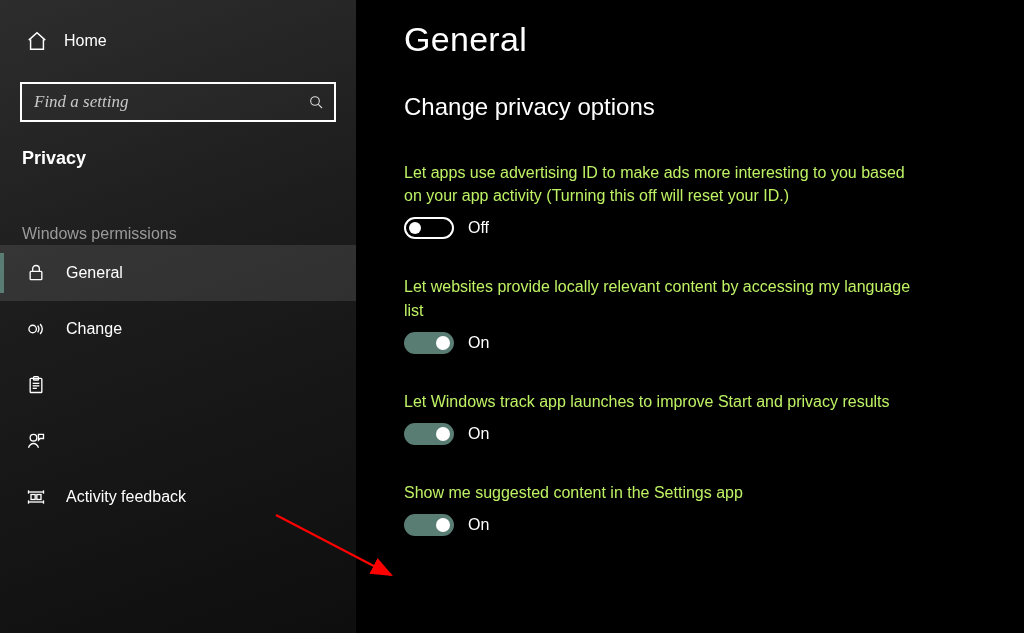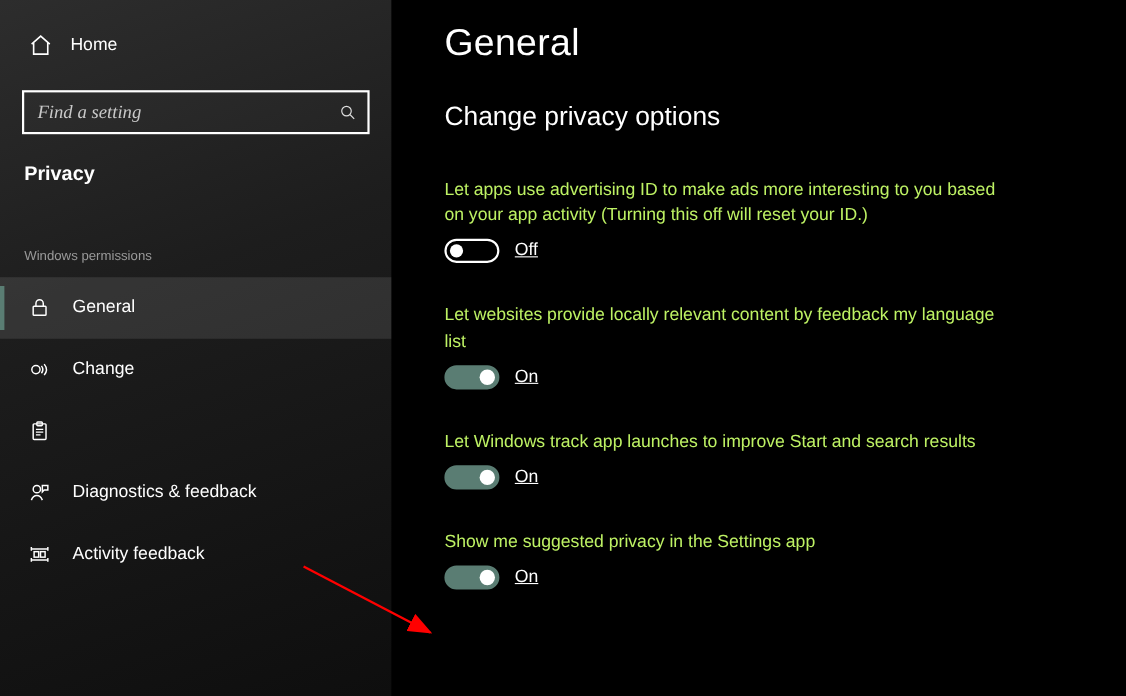--- a/index.html
+++ b/index.html
@@ -47,24 +47,24 @@
   .search-input::placeholder { color: #c9c9c9; font-style: italic; }
   .search-icon { width: 16px; height: 16px; opacity: .85; }
   .category {
     font-size: 18px;
     font-weight: 600;
     color: #fff;
     padding-left: 22px;
     margin-bottom: 56px;
   }
   .group-label {
-    font-size: 12px;
+    font-size: 16px;
     color: #9a9a9a;
     padding-left: 22px;
-    margin-bottom: 13px;
+    margin-bottom: 2px;
   }
   .nav-list { list-style: none; }
   .nav-item {
     display: flex;
     align-items: center;
     gap: 20px;
     height: 56px;
     padding-left: 26px;
     font-size: 16px;
     color: #fff;
@@ -132,21 +132,21 @@
     background: #5a7d73;
     border: 2px solid #5a7d73;
   }
   .toggle.on .knob {
     position: absolute;
     width: 14px; height: 14px;
     border-radius: 50%;
     background: #fff;
     right: 2px; top: 2px;
   }
-  .toggle-label { font-size: 16px; text-decoration: underline; }
+  .toggle-label { font-size: 16px; }
   svg { display: block; }
   
   .arrow-annot {
     position: absolute;
     pointer-events: none;
   }
 </style>
 </head>
 <body>
 
@@ -210,21 +210,20 @@
       </span>
     </li>
     <li class="nav-item">
       <span class="icon">
         <svg viewBox="0 0 24 24" width="20" height="20" fill="none" stroke="#fff" stroke-width="1.6">
           <circle cx="9" cy="8" r="4"></circle>
           <path d="M3 20 q2 -5 6 -5 q4 0 6 5"></path>
           <path d="M15 4 h6 v5 h-4 l-2 2 z"></path>
         </svg>
       </span>
-      <span>Diagnostics &amp; feedback</span>
     </li>
     <li class="nav-item">
       <span class="icon">
         <svg viewBox="0 0 24 24" width="20" height="20" fill="none" stroke="#fff" stroke-width="1.6">
           <line x1="3" y1="6" x2="21" y2="6"></line>
           <line x1="3" y1="18" x2="21" y2="18"></line>
           <rect x="6" y="9" width="5" height="6"></rect>
           <rect x="13" y="9" width="5" height="6"></rect>
           <line x1="3" y1="4" x2="3" y2="8"></line>
           <line x1="21" y1="4" x2="21" y2="8"></line>
@@ -245,41 +244,41 @@
     <p class="setting-desc">Let apps use advertising ID to make ads more interesting to you based on your app activity (Turning this off will reset your ID.)</p>
     <div class="toggle-row">
       <div class="toggle off">
           <div class="knob"></div>
         </div>
       <span class="toggle-label">Off</span>
     </div>
   </div>
 
   <div class="setting">
-    <p class="setting-desc">Let websites provide locally relevant content by feedback my language list</p>
+    <p class="setting-desc">Let websites provide locally relevant content by accessing my language list</p>
     <div class="toggle-row">
       <div class="toggle on">
           <div class="knob"></div>
         </div>
       <span class="toggle-label">On</span>
     </div>
   </div>
 
   <div class="setting">
-    <p class="setting-desc">Let Windows track app launches to improve Start and search results</p>
+    <p class="setting-desc">Let Windows track app launches to improve Start and privacy results</p>
     <div class="toggle-row">
       <div class="toggle on">
           <div class="knob"></div>
         </div>
       <span class="toggle-label">On</span>
     </div>
   </div>
 
   <div class="setting">
-    <p class="setting-desc">Show me suggested privacy in the Settings app</p>
+    <p class="setting-desc">Show me suggested content in the Settings app</p>
     <div class="toggle-row">
       <div class="toggle on">
           <div class="knob"></div>
         </div>
       <span class="toggle-label">On</span>
     </div>
   </div>
 
   <svg class="arrow-annot" style="left:-85px; top:510px;" width="140" height="80">
     <defs>

